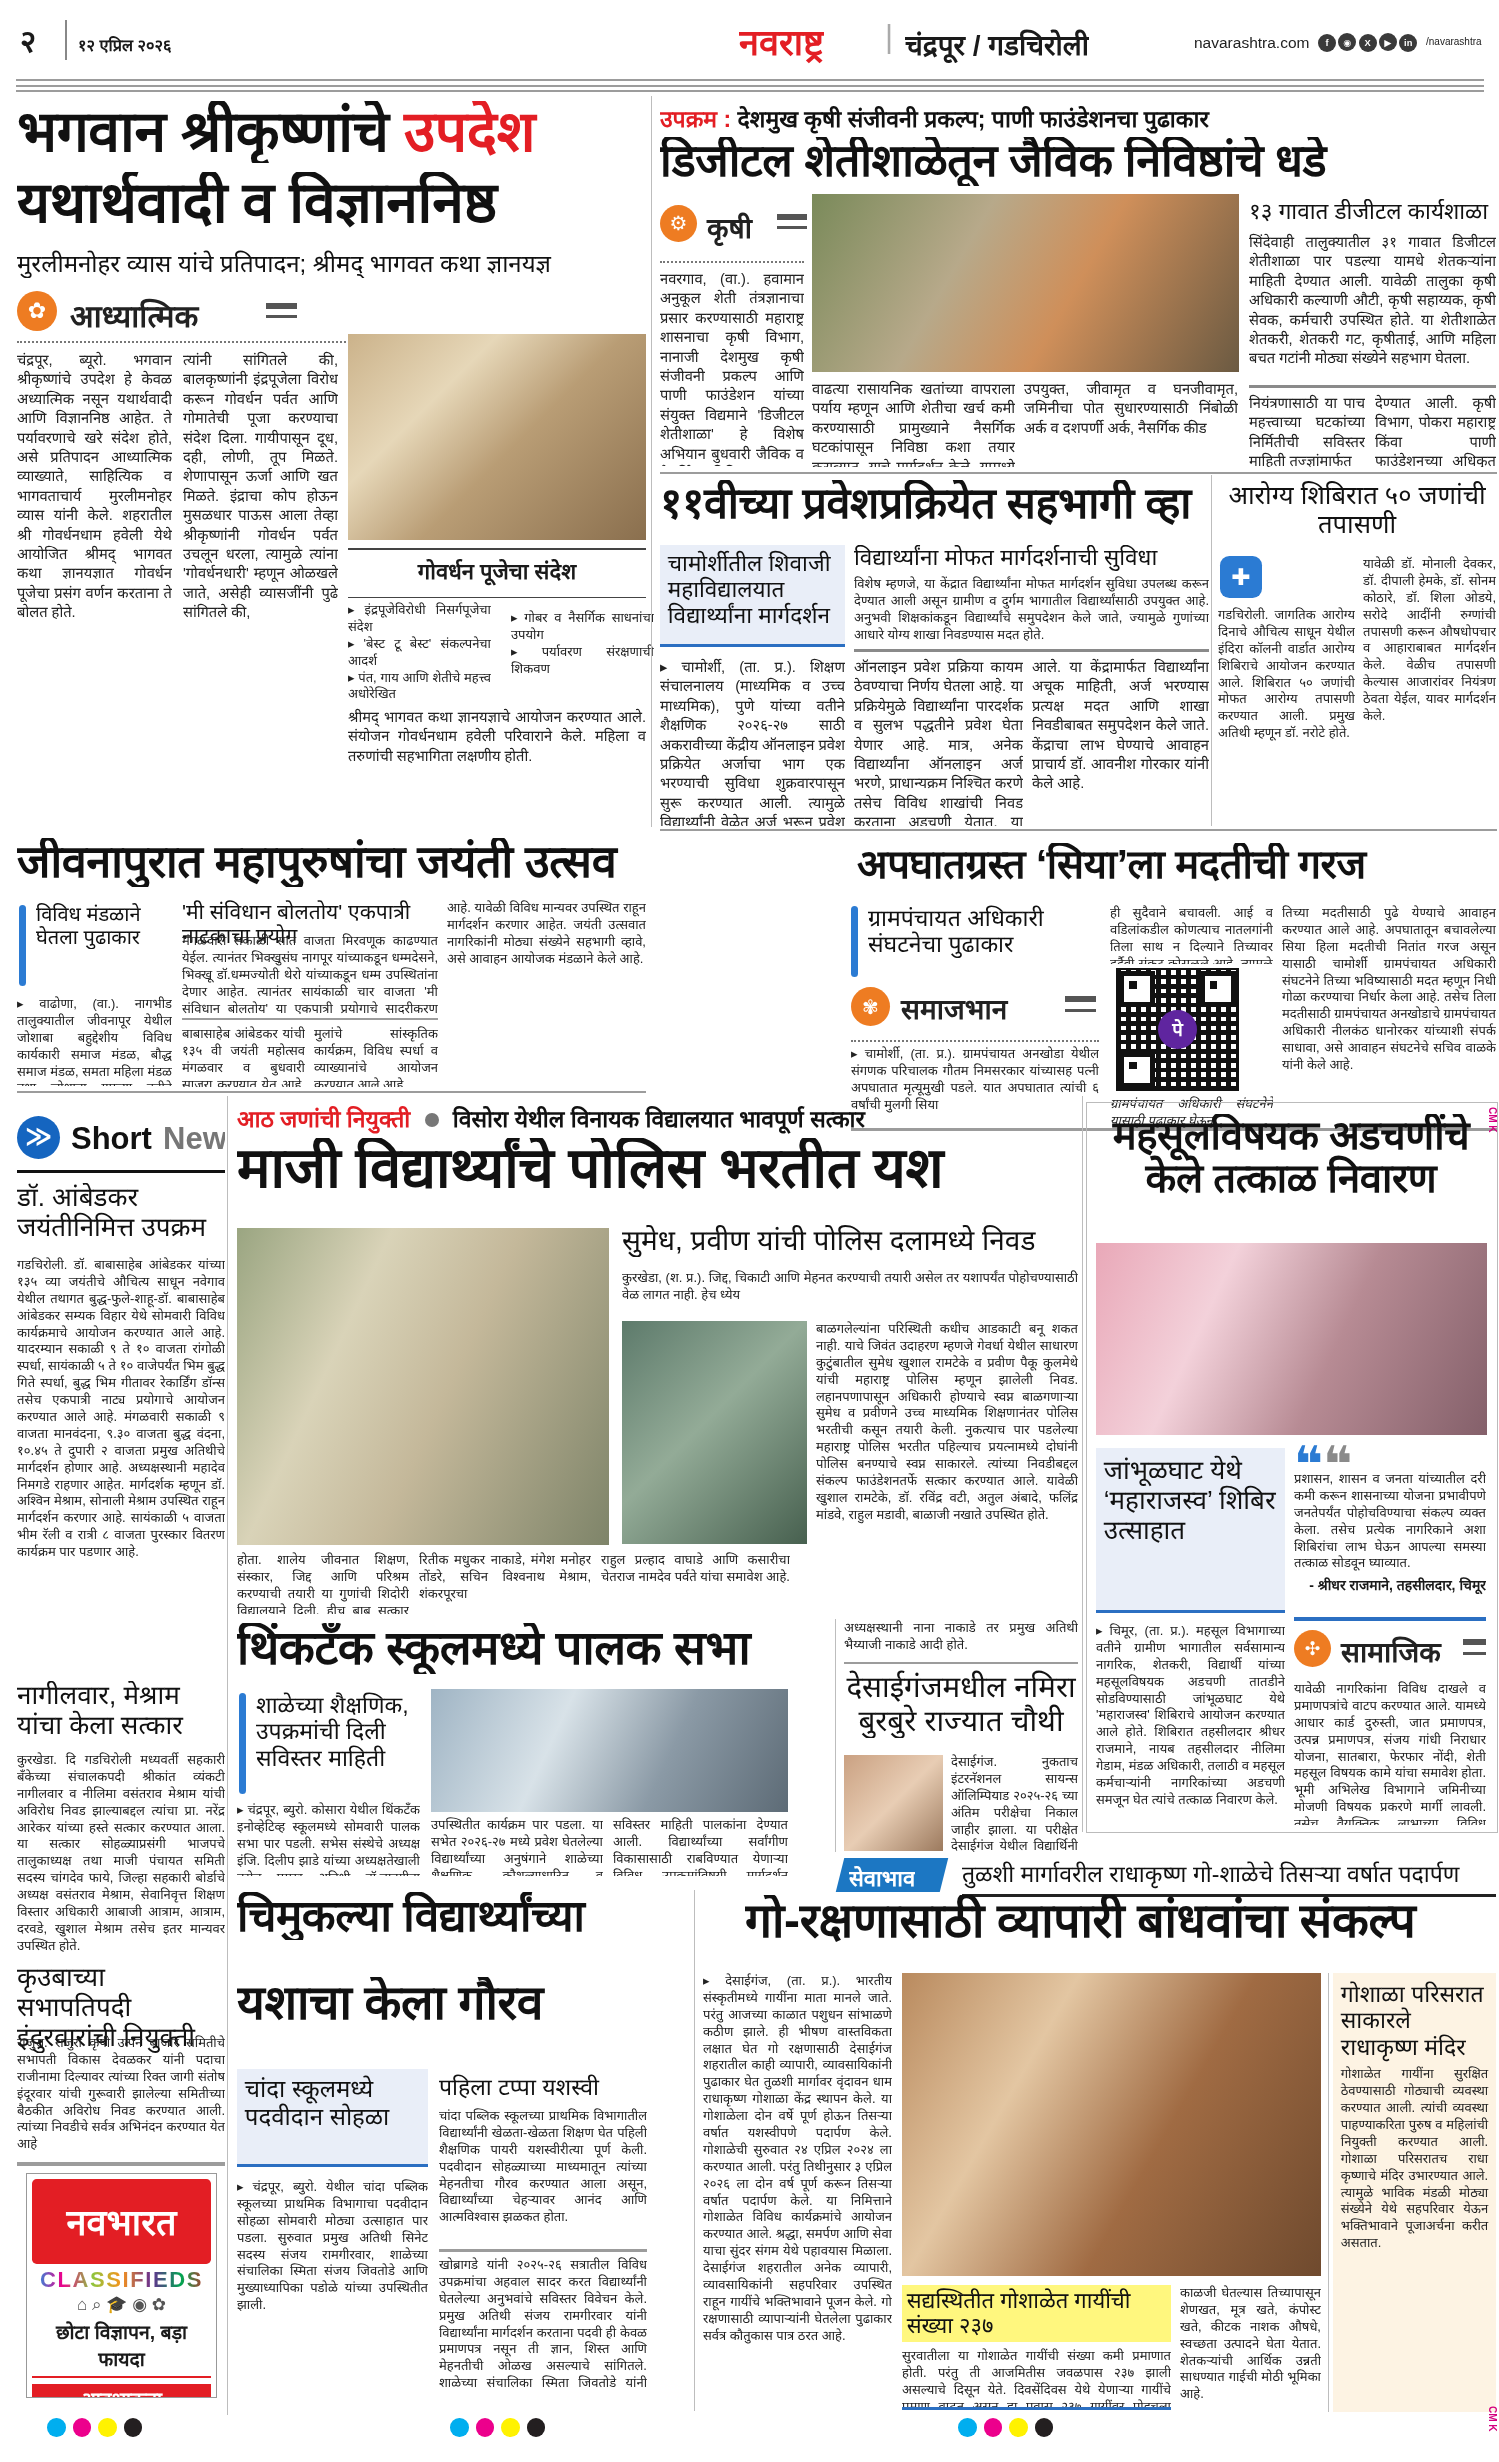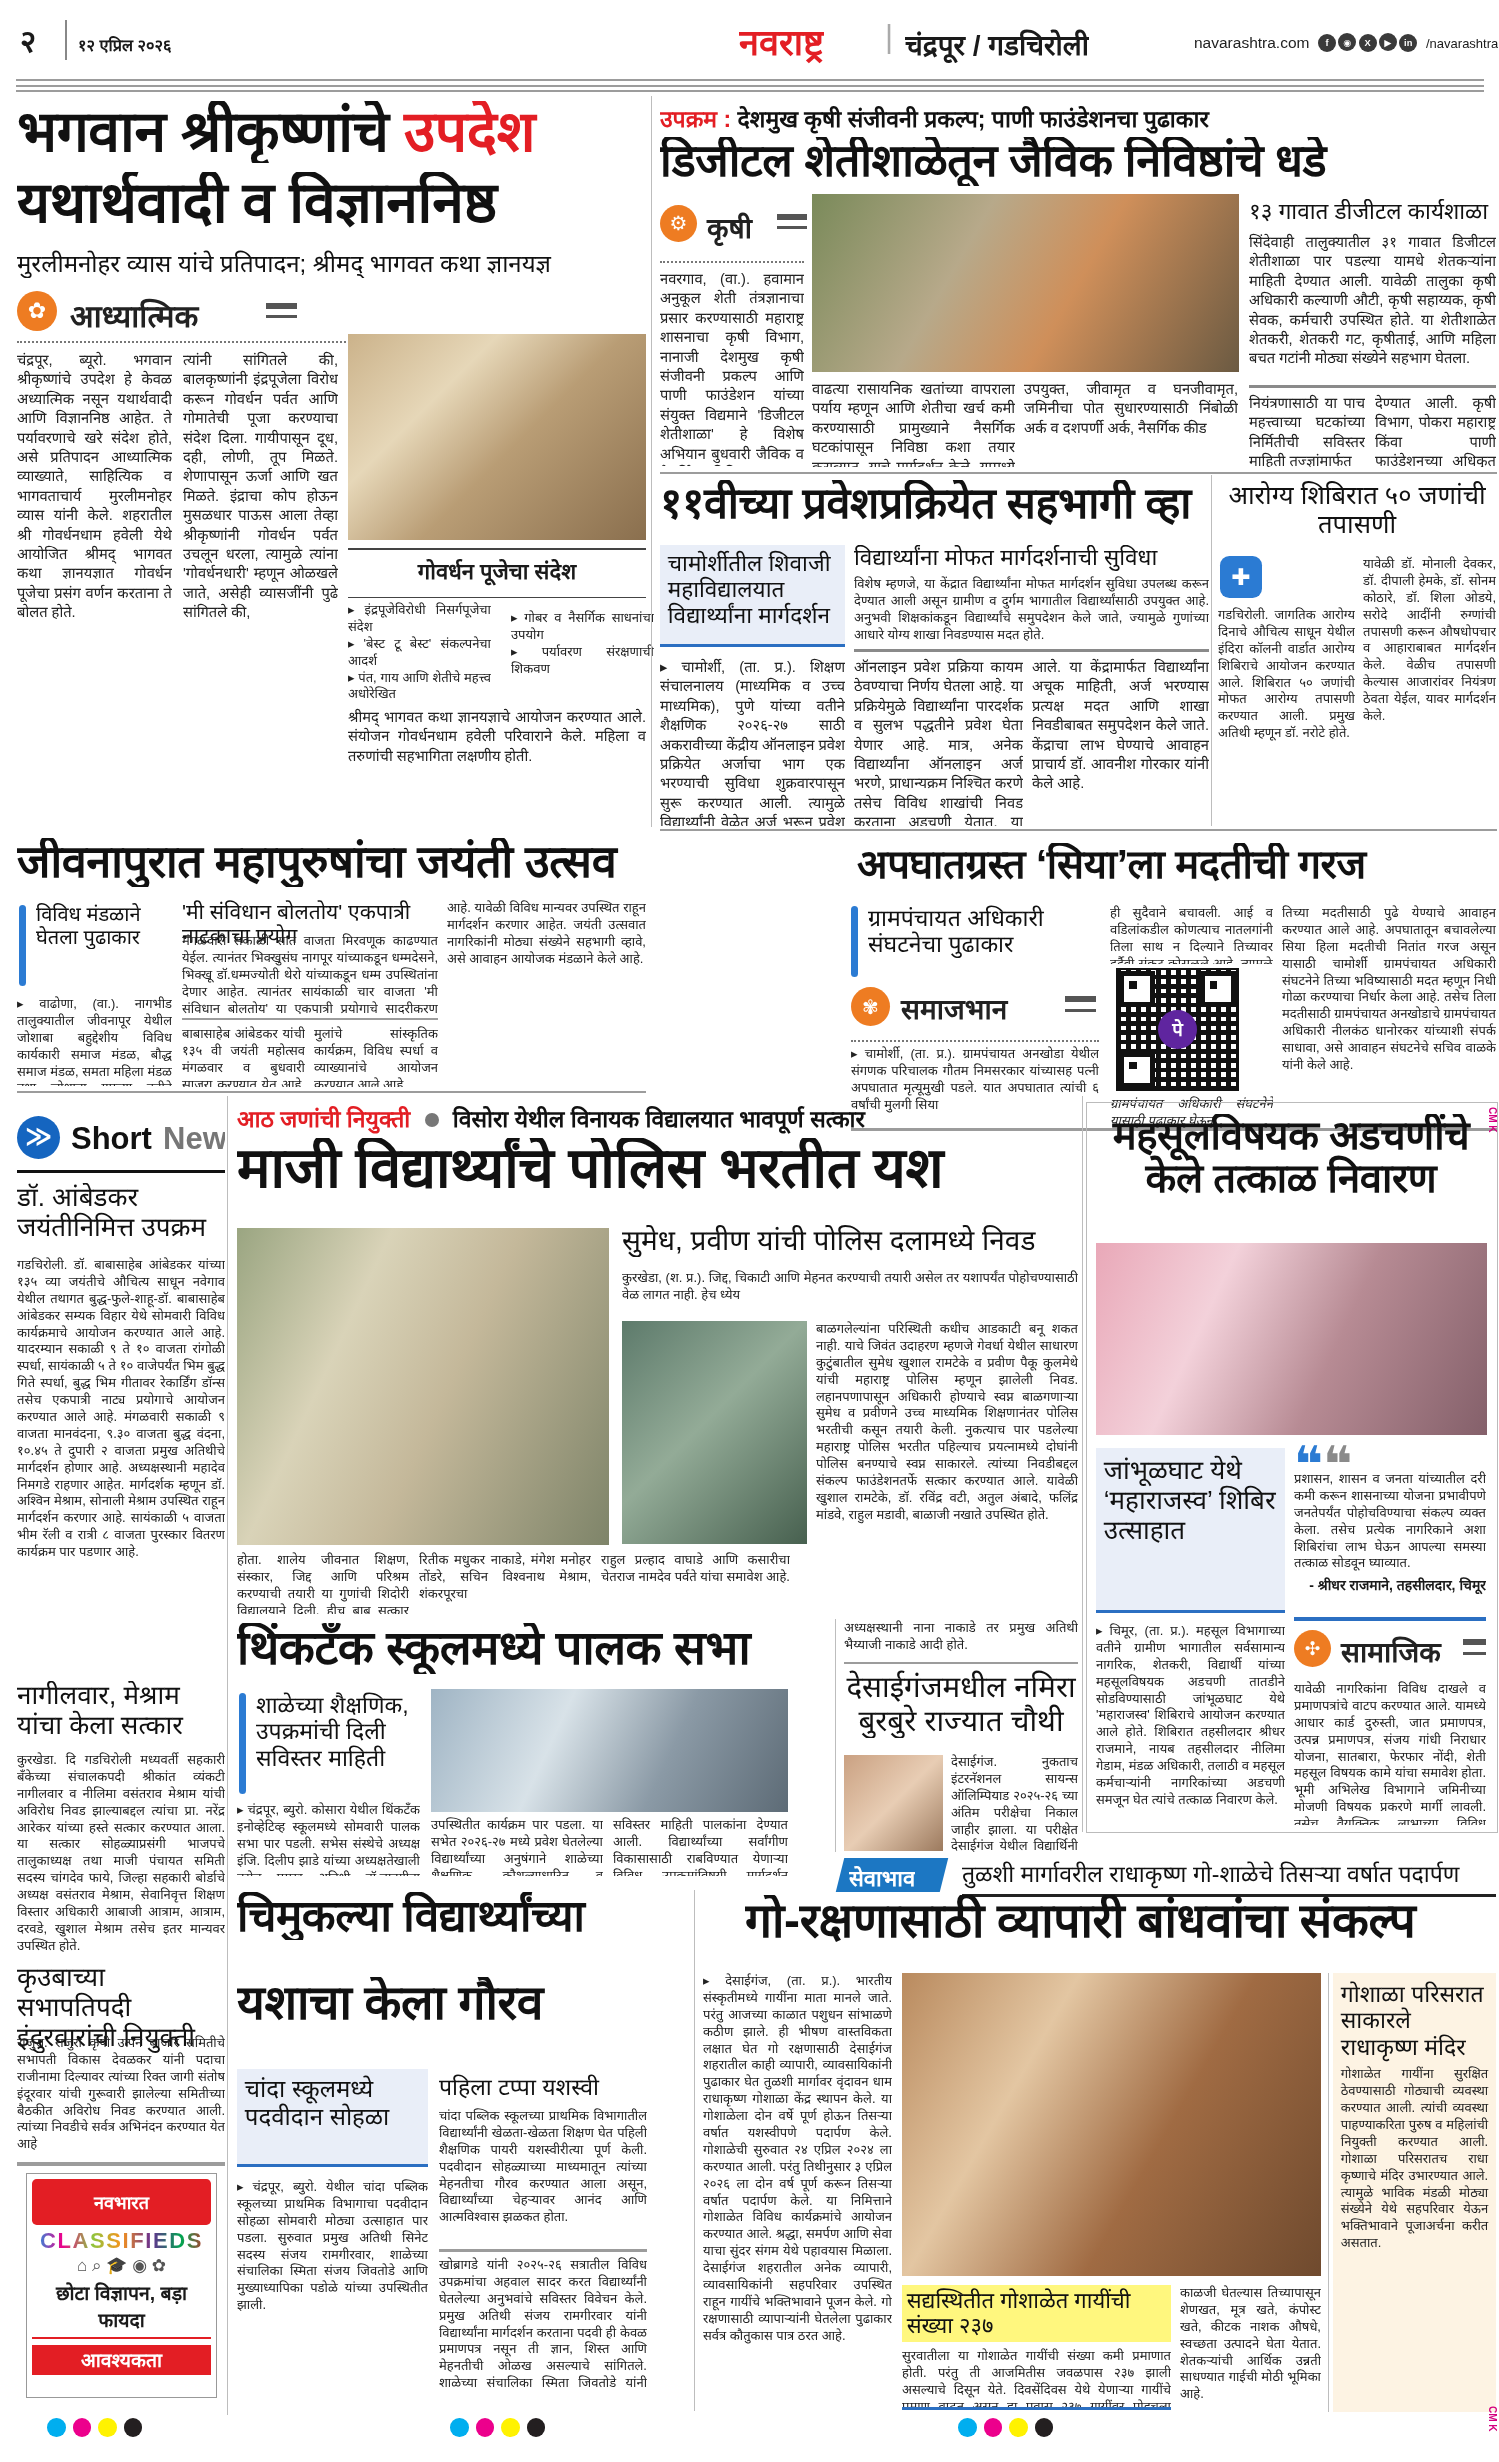--- a/index.html
+++ b/index.html
@@ -46,21 +46,21 @@
   <div class="b" style="left:20px;top:18.6px;font-size:31px;font-weight:bold;">२</div>
   <div class="b" style="left:65px;top:20px;width:1.6px;height:40px;background:#888;"></div>
   <div class="b" style="left:78px;top:34px;font-size:16.3px;font-weight:bold;">१२ एप्रिल २०२६</div>
   <div class="b" style="left:739px;top:17px;font-size:36px;font-weight:bold;color:#e31e24;">नवराष्ट्र</div>
   <div class="b" style="left:885px;top:18.6px;font-size:31px;color:#aaa;">|</div>
   <div class="b" style="left:905px;top:25px;font-size:28px;font-weight:bold;">चंद्रपूर / गडचिरोली</div>
   <div class="b" style="left:1194px;top:34px;font-size:15.5px;color:#222;">navarashtra.com</div>
   <div class="b" style="left:1318px;top:33px;">
     <span class="soc">f</span><span class="soc">◉</span><span class="soc">X</span><span class="soc">▶</span><span class="soc">in</span>
   </div>
-  <div class="b" style="left:1426px;top:36px;font-size:13px;">/navarashtra</div>
+  <div class="b" style="left:1426px;top:36px;font-size:10px;">/navarashtra</div>
   <div class="hrule" style="left:15.5px;top:79px;width:1468px;height:2.3px;"></div>
   <div class="hrule" style="left:15.5px;top:85px;width:1468px;height:2.3px;"></div>
   <div class="hrule" style="left:15.5px;top:90px;width:1468px;height:1.6px;"></div>
 
   <div class="b hl" style="left:17px;top:101px;width:629px;font-size:57px;">
     <span>भगवान श्रीकृष्णांचे</span>
     <span style="color:#e31e24;">उपदेश</span>
   </div>
   <div class="b hl" style="left:17px;top:172px;width:629px;font-size:57px;">यथार्थवादी व विज्ञाननिष्ठ</div>
   <div class="b subhead" style="left:17px;top:250px;width:629px;font-size:24px;">मुरलीमनोहर व्यास यांचे प्रतिपादन; श्रीमद् भागवत कथा ज्ञानयज्ञ</div>
@@ -170,21 +170,21 @@
   </div>
   <div class="b subhead" style="left:17px;top:1183px;width:208px;font-size:26px;">डॉ. आंबेडकर जयंतीनिमित्त उपक्रम</div>
   <div class="b sm" style="left:17px;top:1257px;width:208px;height:416px;">गडचिरोली. डॉ. बाबासाहेब आंबेडकर यांच्या १३५ व्या जयंतीचे औचित्य साधून नवेगाव येथील तथागत बुद्ध-फुले-शाहू-डॉ. बाबासाहेब आंबेडकर सम्यक विहार येथे सोमवारी विविध कार्यक्रमाचे आयोजन करण्यात आले आहे. यादरम्यान सकाळी ९ ते १० वाजता रांगोळी स्पर्धा, सायंकाळी ५ ते १० वाजेपर्यंत भिम बुद्ध गिते स्पर्धा, बुद्ध भिम गीतावर रेकार्डिंग डॉन्स तसेच एकपात्री नाट्य प्रयोगाचे आयोजन करण्यात आले आहे. मंगळवारी सकाळी ९ वाजता मानवंदना, ९.३० वाजता बुद्ध वंदना, १०.४५ ते दुपारी २ वाजता प्रमुख अतिथीचे मार्गदर्शन होणार आहे. अध्यक्षस्थानी महादेव निमगडे राहणार आहेत. मार्गदर्शक म्हणून डॉ. अश्विन मेश्राम, सोनाली मेश्राम उपस्थित राहून मार्गदर्शन करणार आहे. सायंकाळी ५ वाजता भीम रॅली व रात्री ८ वाजता पुरस्कार वितरण कार्यक्रम पार पडणार आहे.</div>
   <div class="b subhead" style="left:17px;top:1681px;width:208px;font-size:26px;">नागीलवार, मेश्राम यांचा केला सत्कार</div>
   <div class="b sm" style="left:17px;top:1752px;width:208px;height:206px;">कुरखेडा. दि गडचिरोली मध्यवर्ती सहकारी बँकेच्या संचालकपदी श्रीकांत व्यंकटी नागीलवार व नीलिमा वसंतराव मेश्राम यांची अविरोध निवड झाल्याबद्दल त्यांचा प्रा. नरेंद्र आरेकर यांच्या हस्ते सत्कार करण्यात आला. या सत्कार सोहळ्याप्रसंगी भाजपचे तालुकाध्यक्ष तथा माजी पंचायत समिती सदस्य चांगदेव फाये, जिल्हा सहकारी बोर्डाचे अध्यक्ष वसंतराव मेश्राम, सेवानिवृत्त शिक्षण विस्तार अधिकारी आबाजी आत्राम, आत्राम, दरवडे, खुशाल मेश्राम तसेच इतर मान्यवर उपस्थित होते.</div>
   <div class="b subhead" style="left:17px;top:1963px;width:208px;font-size:26px;">कृउबाच्या सभापतिपदी इंदुरवारांची नियुक्ती</div>
   <div class="b sm" style="left:17px;top:2035px;width:208px;height:116px;">राजुरा. राजुरा कृषी उत्पन बाजार समितीचे सभापती विकास देवळकर यांनी पदाचा राजीनामा दिल्यावर त्यांच्या रिक्त जागी संतोष इंदूरवार यांची गुरूवारी झालेल्या समितीच्या बैठकीत अविरोध निवड करण्यात आली. त्यांच्या निवडीचे सर्वत्र अभिनंदन करण्यात येत आहे</div>
   <div class="hrule" style="left:17px;top:2162px;width:208px;height:3.9px;"></div>
 
   <div class="b" style="left:26px;top:2173px;width:191px;height:225px;border:1.6px solid #999;padding:4.7px;box-sizing:border-box;text-align:center;">
-    <div style="background:#e31e24;color:#fff;font-size:18px;font-weight:bold;border-radius:4.7px;padding:11px 0;">नवभारत</div>
+    <div style="background:#e31e24;color:#fff;font-size:36px;font-weight:bold;border-radius:4.7px;padding:18px 0;">नवभारत</div>
     <div class="grad-word" style="font-size:22px;margin-top:3.1px;">CLASSIFIEDS</div>
     <div style="font-size:17px;color:#555;margin-top:1.6px;">⌂ ⌕ 🎓 ◉ ✿</div>
     <div style="font-size:19.4px;font-weight:bold;margin-top:3.1px;border-bottom:2.3px solid #e31e24;padding-bottom:3.1px;">छोटा विज्ञापन, बड़ा फायदा</div>
     <div style="background:#e31e24;color:#fff;font-size:19.4px;font-weight:bold;margin-top:6.2px;padding:1.6px 0;">आवश्यकता</div>
   </div>
   <div class="b sm" style="left:26px;top:2401px;width:191px;height:12.4px;"></div>
   <div class="b" style="left:26px;top:2400px;width:191px;height:0px;"></div>
   <div class="b" style="left:26px;top:2398px;width:0;height:0;"></div>
 
   <div class="b" style="left:237px;top:1102px;width:841px;font-size:23px;">

